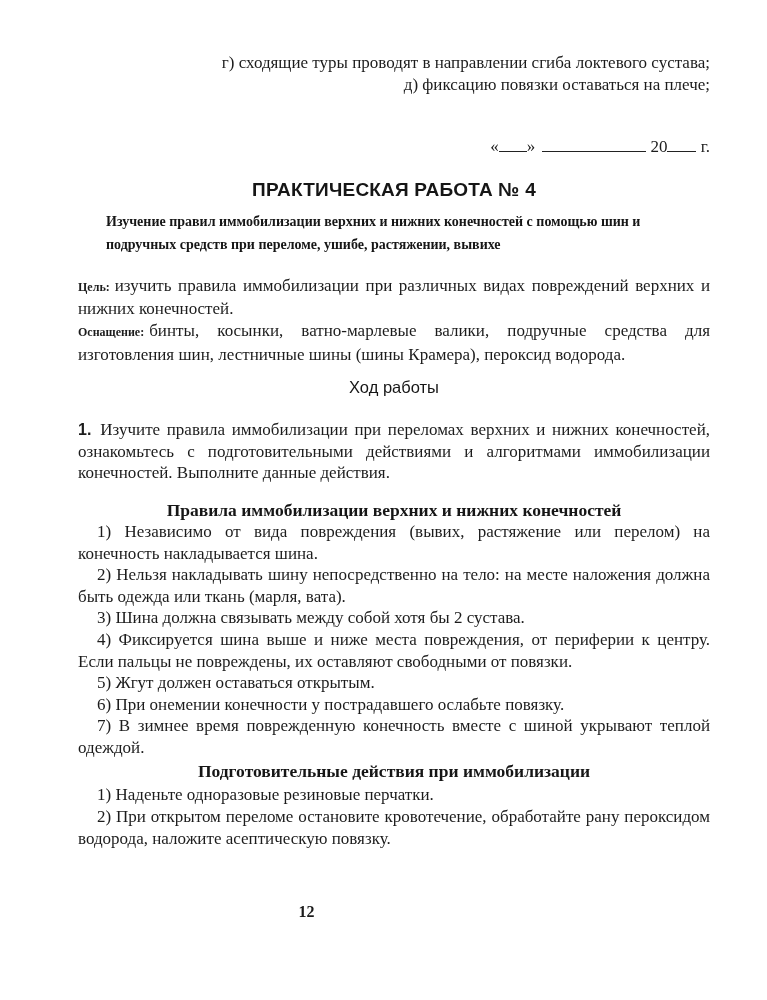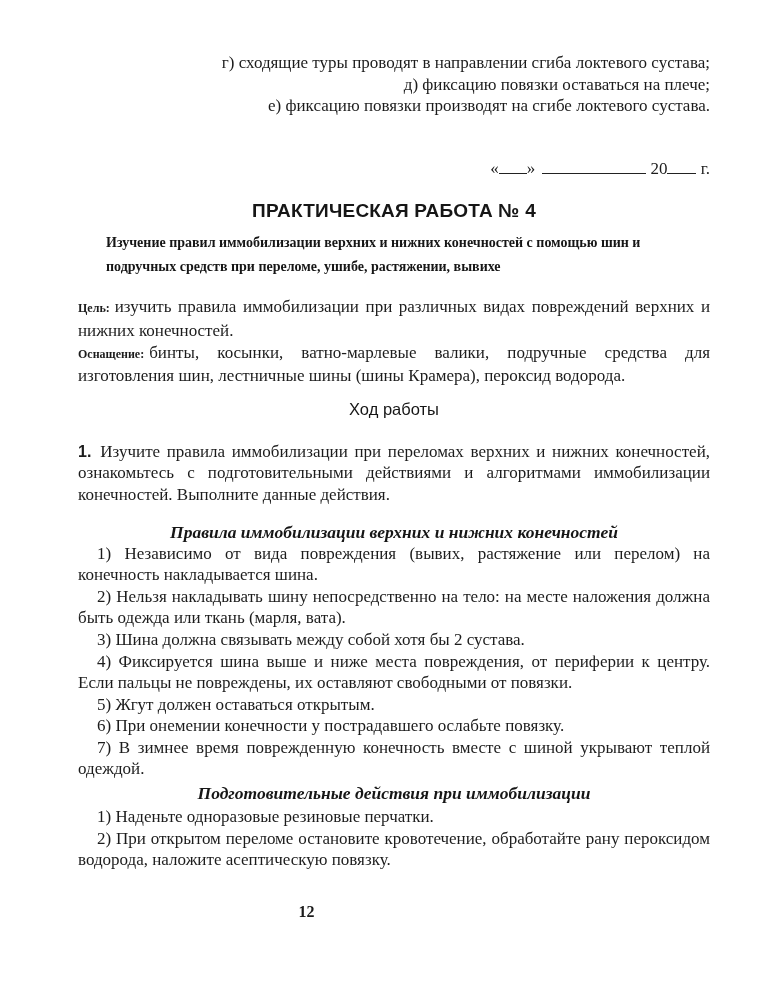--- a/index.html
+++ b/index.html
@@ -83,21 +83,20 @@
   .step { margin-top: 21px; }
   .step-num {
     font-family: "Liberation Sans", sans-serif;
     font-weight: bold;
     font-size: 16px;
     margin-right: 9px;
   }
   .sub-heading {
     text-align: center;
     font-weight: bold;
-    font-style: italic;
     font-size: 17.5px;
     line-height: 22px;
     color: #161616;
   }
   .rules-heading { margin-top: 15px; }
   .prep-heading { margin-top: 2px; }
   .list { margin-top: 0; }
   .list p { }
   .prep-list { margin-top: 2px; }
 
@@ -114,21 +113,20 @@
 </style>
 </head>
 <body>
 
 <div class="page">
   <div class="content">
 
     <div class="top-list body-text">
       <p class="indent">г) сходящие туры проводят в направлении сгиба локтевого сустава;</p>
       <p class="indent">д) фиксацию повязки оставаться на плече;</p>
-      <p class="indent">е) фиксацию повязки производят на сгибе локтевого сустава.</p>
     </div>
 
     <p class="date-line"><span>«</span><span class="blank day"></span><span>»</span><span class="blank month"></span>&nbsp;<span>20</span><span class="blank year"></span>&nbsp;<span>г.</span></p>
 
     <p class="title">ПРАКТИЧЕСКАЯ РАБОТА № 4</p>
 
     <p class="subtitle">Изучение правил иммобилизации верхних и нижних конечностей с помощью шин и подручных средств при переломе, ушибе, растяжении, вывихе</p>
 
     <p class="body-text goal"><span class="lbl">Цель:</span><span>изучить правила иммобилизации при различных видах повреждений верхних и нижних конечностей.</span></p>
 

